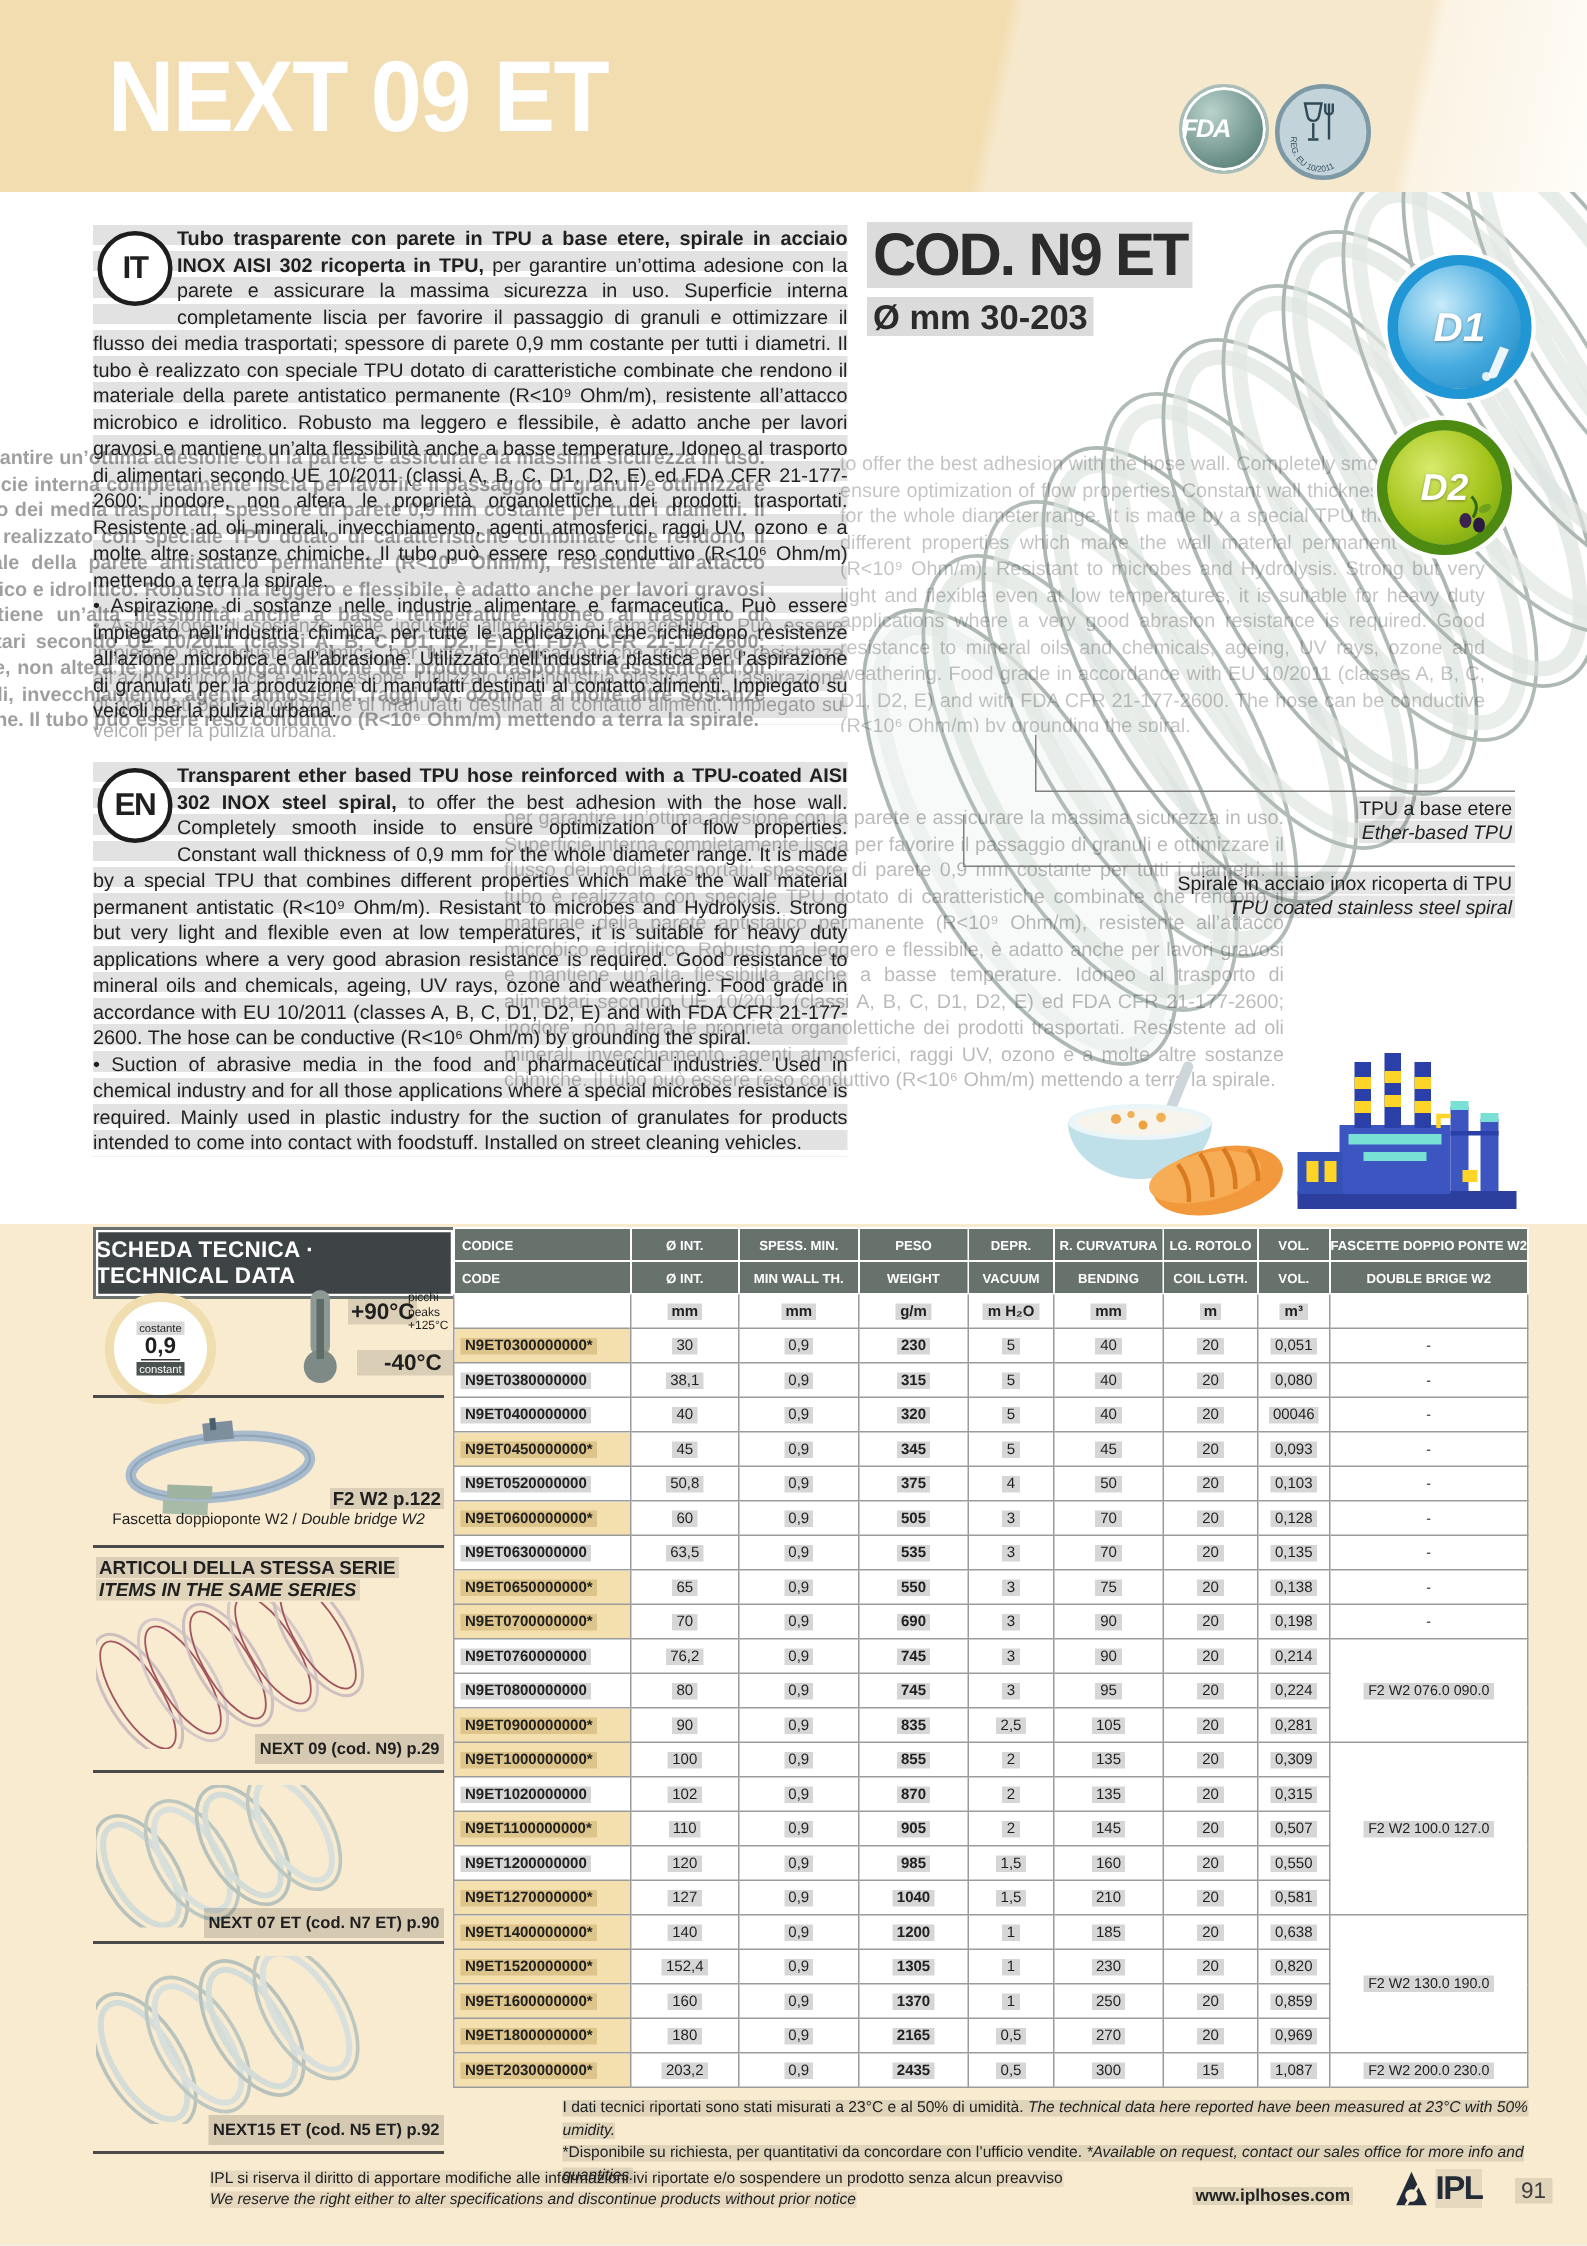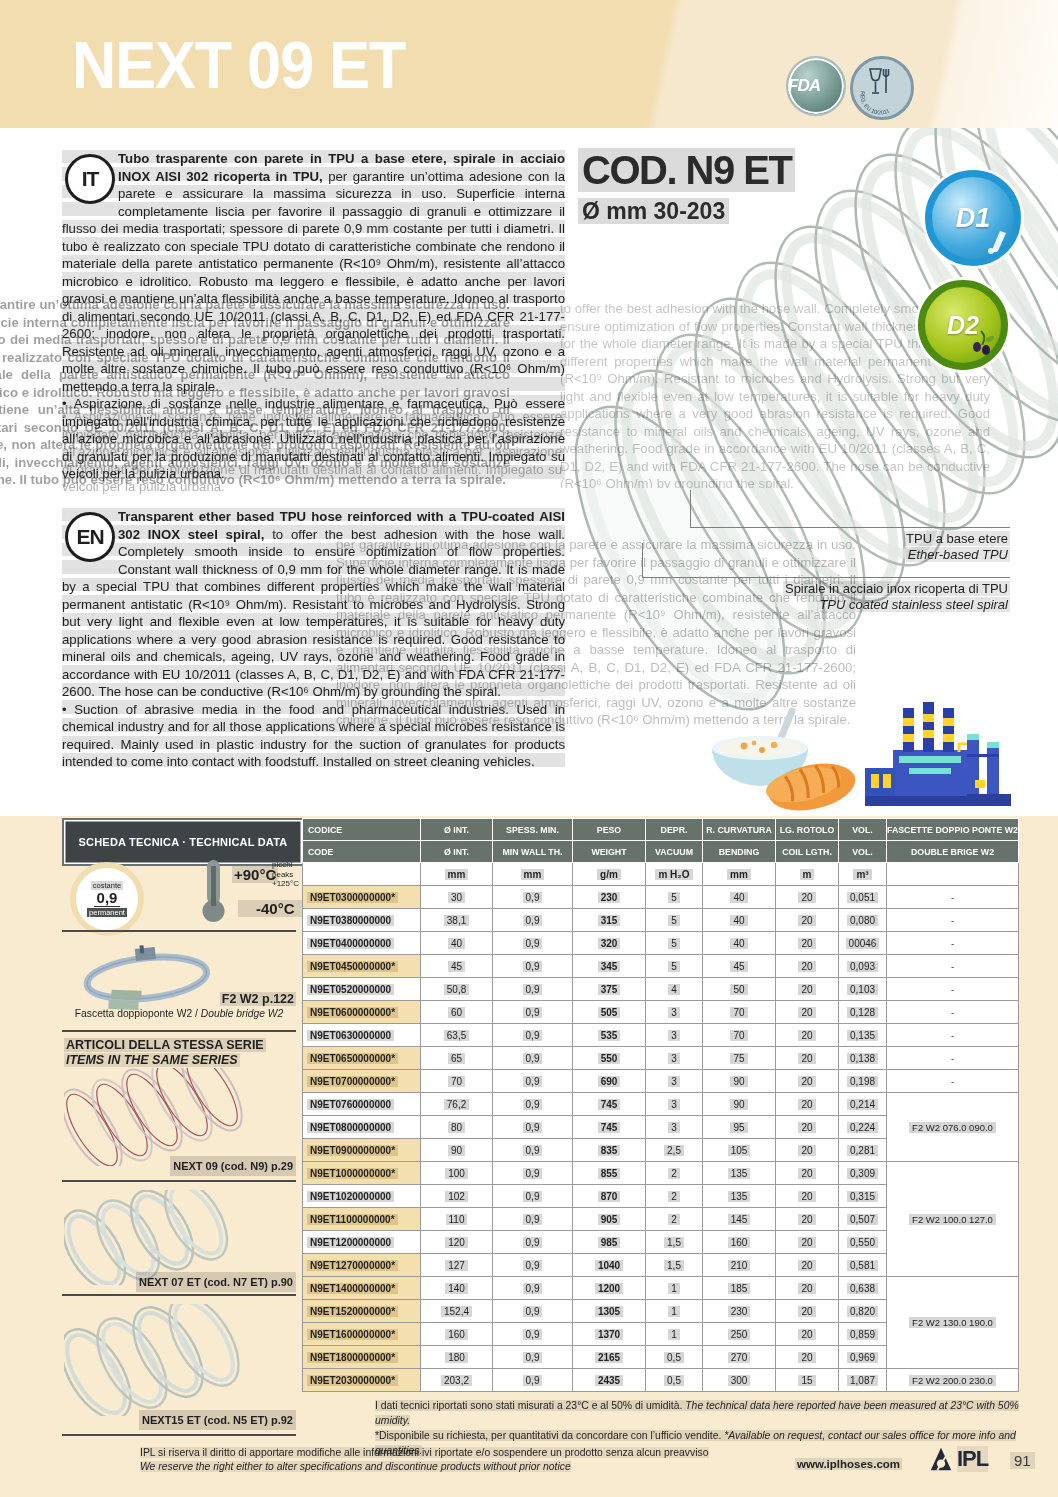--- a/index.html
+++ b/index.html
@@ -51,21 +51,21 @@
   .ctext{position:absolute;text-align:right;font-size:13px;line-height:16px;z-index:2;}
   .ctext .en{font-style:italic;}
   .ctext span{background:rgba(0,0,0,.10);padding:0 2px;}
   
   .foodsvg{position:absolute;left:700px;top:703px;z-index:2;}
   .factsvg{position:absolute;left:863px;top:698px;z-index:2;}
   
   .cream{position:absolute;left:0;top:816px;width:1058px;height:681px;background:#f9ebd0;}
   
   .scheda{position:absolute;left:62px;top:818px;width:238px;height:44px;background:#3e4446;border:2px solid #6a716e;
-          box-shadow:0 0 0 1.5px #fff inset;color:#fff;font-size:11px;font-weight:700;
+          box-shadow:0 0 0 1.5px #fff inset;color:#fff;font-size:15px;font-weight:700;
           display:flex;align-items:center;justify-content:center;letter-spacing:.2px;}
   .sdiv{position:absolute;left:62px;width:234px;border-top:2px solid #4a4a4a;}
   .wallbadge{position:absolute;left:70px;top:862px;width:62px;height:62px;border-radius:50%;border:6px solid #f0ddb0;
              background:#fff;display:flex;flex-direction:column;align-items:center;justify-content:center;}
   .wallbadge .t{font-size:7.5px;background:rgba(0,0,0,.15);padding:0 2px;}
   .wallbadge .v{font-size:15px;font-weight:700;border-bottom:1.5px solid #333;line-height:16px;padding:0 3px;}
   .wallbadge .c{font-size:7.5px;color:#fff;background:#4c5250;padding:0 2px;margin-top:1px;}
   .thermo{position:absolute;left:196px;top:858px;}
   .t-high{position:absolute;left:232px;top:866px;font-size:15px;font-weight:700;background:rgba(0,0,0,.12);padding:0 2px;}
   .t-low{position:absolute;left:238px;top:900px;font-size:15px;font-weight:700;background:rgba(0,0,0,.12);padding:0 18px;}
@@ -281,21 +281,21 @@
     <path d="M104 46 h-8 v8" stroke="#ffd429" stroke-width="3" fill="none"></path>
   </svg>
 
   <div class="cream"></div>
 
   <div class="scheda">SCHEDA TECNICA · TECHNICAL DATA</div>
 
   <div class="wallbadge">
     <span class="t">costante</span>
     <span class="v">0,9</span>
-    <span class="c">permanent</span>
+    <span class="c">constant</span>
   </div>
   <svg class="thermo" width="34" height="66" viewBox="0 0 34 66">
     <rect x="11" y="2" width="13" height="44" rx="6.5" fill="#8d9995"></rect>
     <circle cx="17.5" cy="53" r="11" fill="#7e8a86"></circle>
     <rect x="15" y="8" width="5" height="40" fill="#5f6b67"></rect>
   </svg>
   <span class="t-high">+90°C</span>
   <span class="t-low">-40°C</span>
   <span class="t-peaks">picchi
 peaks

